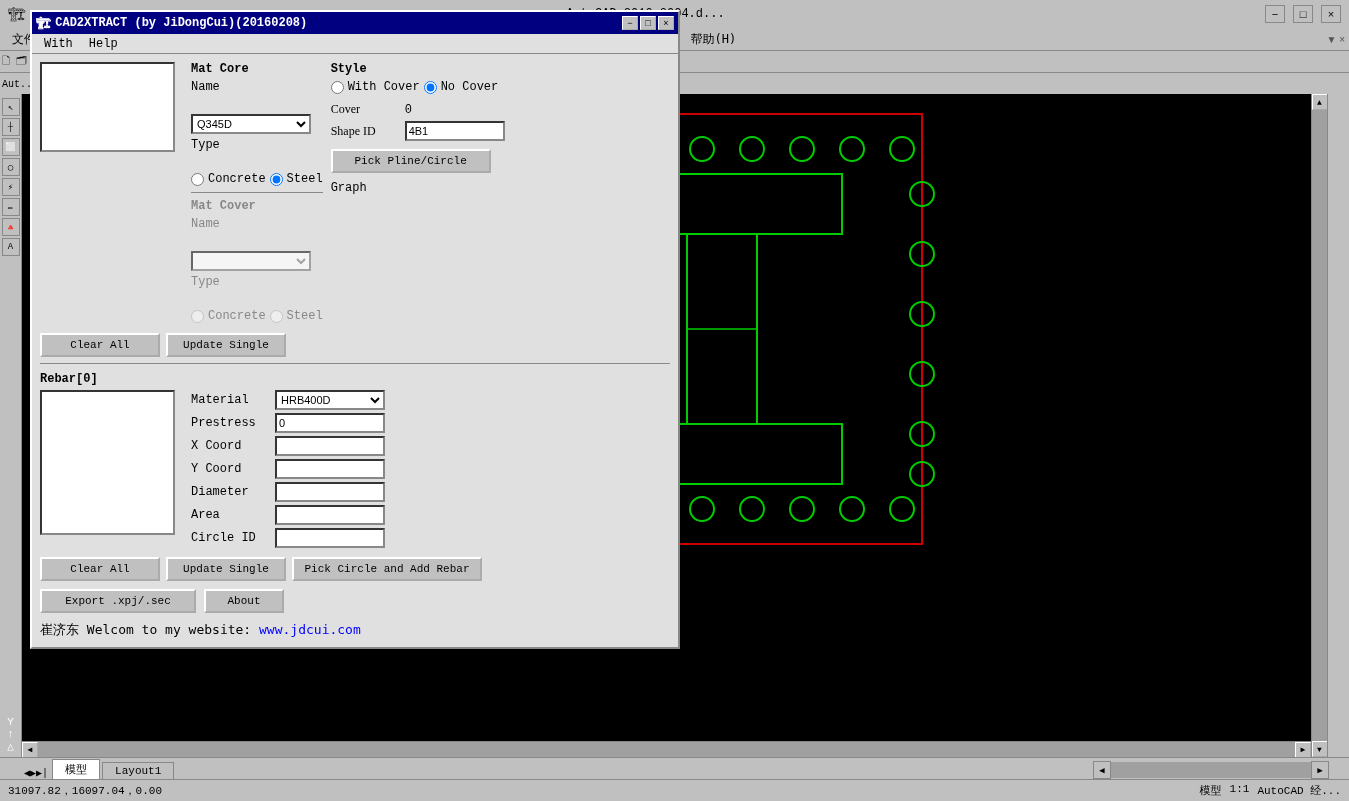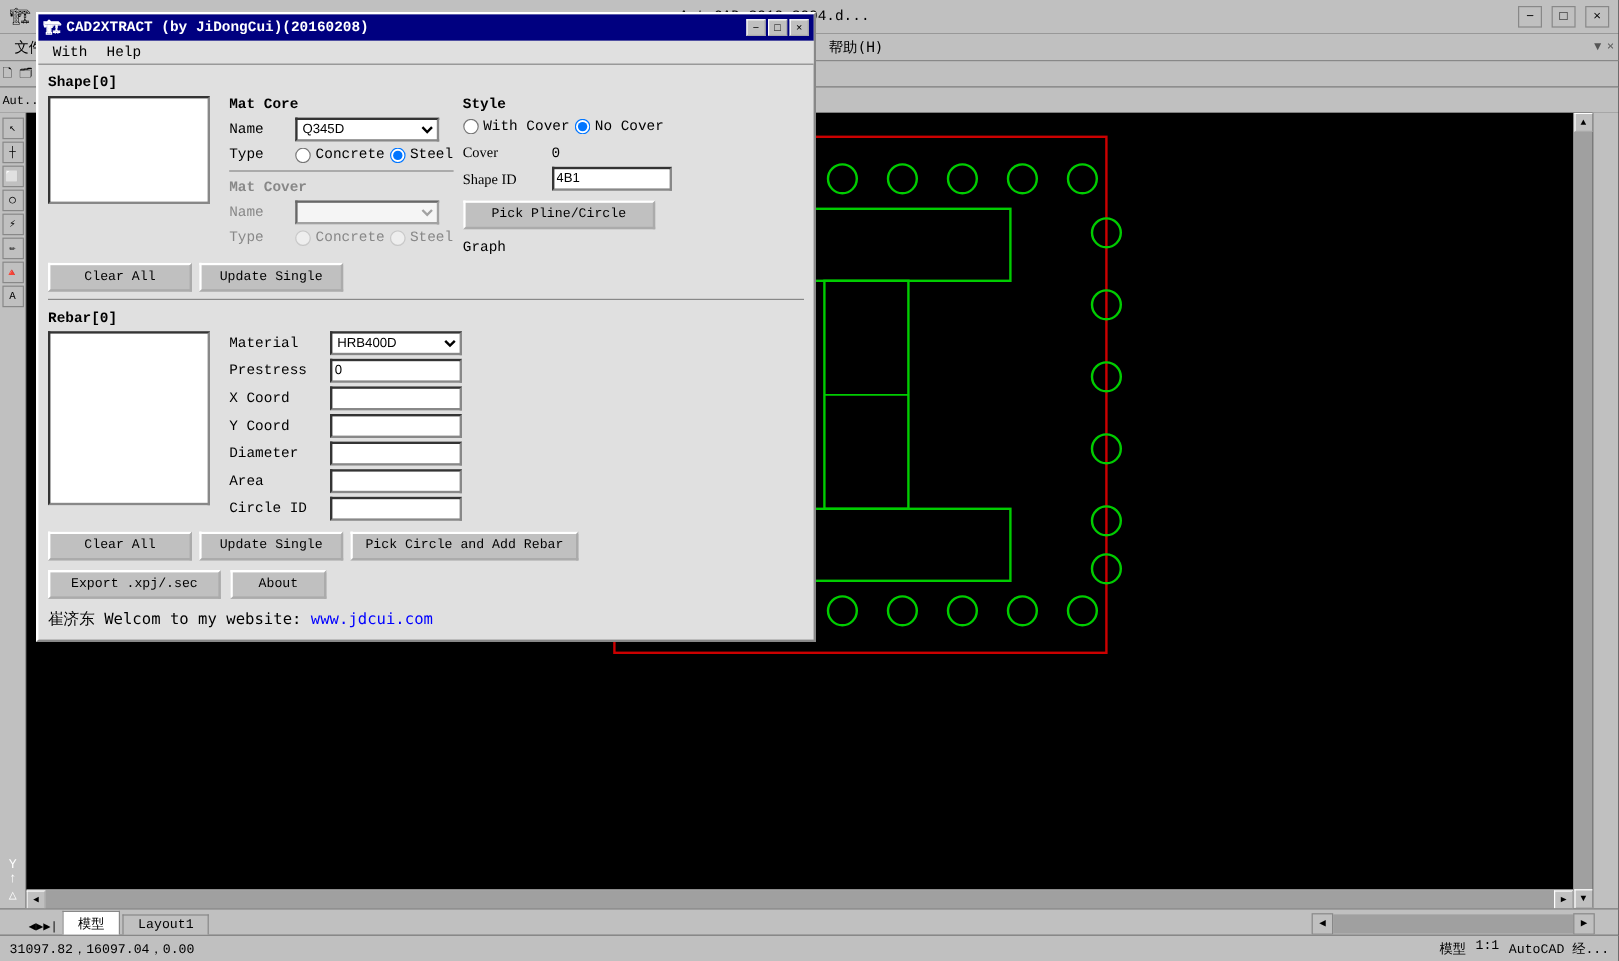--- a/index.html
+++ b/index.html
@@ -176,23 +176,24 @@
       width: 135px;
       height: 90px;
       background: #fff;
       border: 2px inset #888;
       float: left;
       margin-right: 8px;
     }
 
     .form-row {
       display: flex;
-      align-items: center;
+      align-items: flex-start;
       margin-bottom: 4px;
-      gap: 0;
+      gap: 20px;
+      flex-direction: column;
     }
     .form-label {
       width: 55px;
       font-size: 12px;
       font-family: 'Courier New', monospace;
       color: #000;
     }
     .form-select {
       width: 120px;
       height: 20px;
@@ -585,21 +586,20 @@
       </div>
     </div>
 
     <div class="dialog-menu">
       <span class="dialog-menu-item">With</span>
       <span class="dialog-menu-item">Help</span>
     </div>
 
     <div class="dialog-content">
 
-      <div class="section-label">Shape[0]</div>
 
       <div style="display:flex;gap:8px;margin-bottom:6px;">
 
         <div style="display:flex;gap:8px;">
           <div class="preview-box"></div>
 
           <div>
             <div class="section-label">Mat Core</div>
             <div class="form-row">
               <span class="form-label">Name</span>
@@ -715,21 +715,21 @@
         </div>
 
         <div class="bottom-buttons">
           <button class="btn btn-120">Clear All</button>
           <button class="btn btn-120">Update Single</button>
           <button class="btn" style="width:190px;">Pick Circle and Add Rebar</button>
         </div>
       </div>
 
       <div class="export-row">
-        <button class="btn" style="width:144px;">Export .xpj/.sec</button>
+        <button class="btn" style="width:156px;">Export .xpj/.sec</button>
         <button class="btn" style="width:80px;">About</button>
       </div>
 
       <div class="footer-text">
         <span>崔济东  Welcom to my website:</span>
         <span class="footer-link">www.jdcui.com</span>
       </div>
 
     </div>
   </div>

